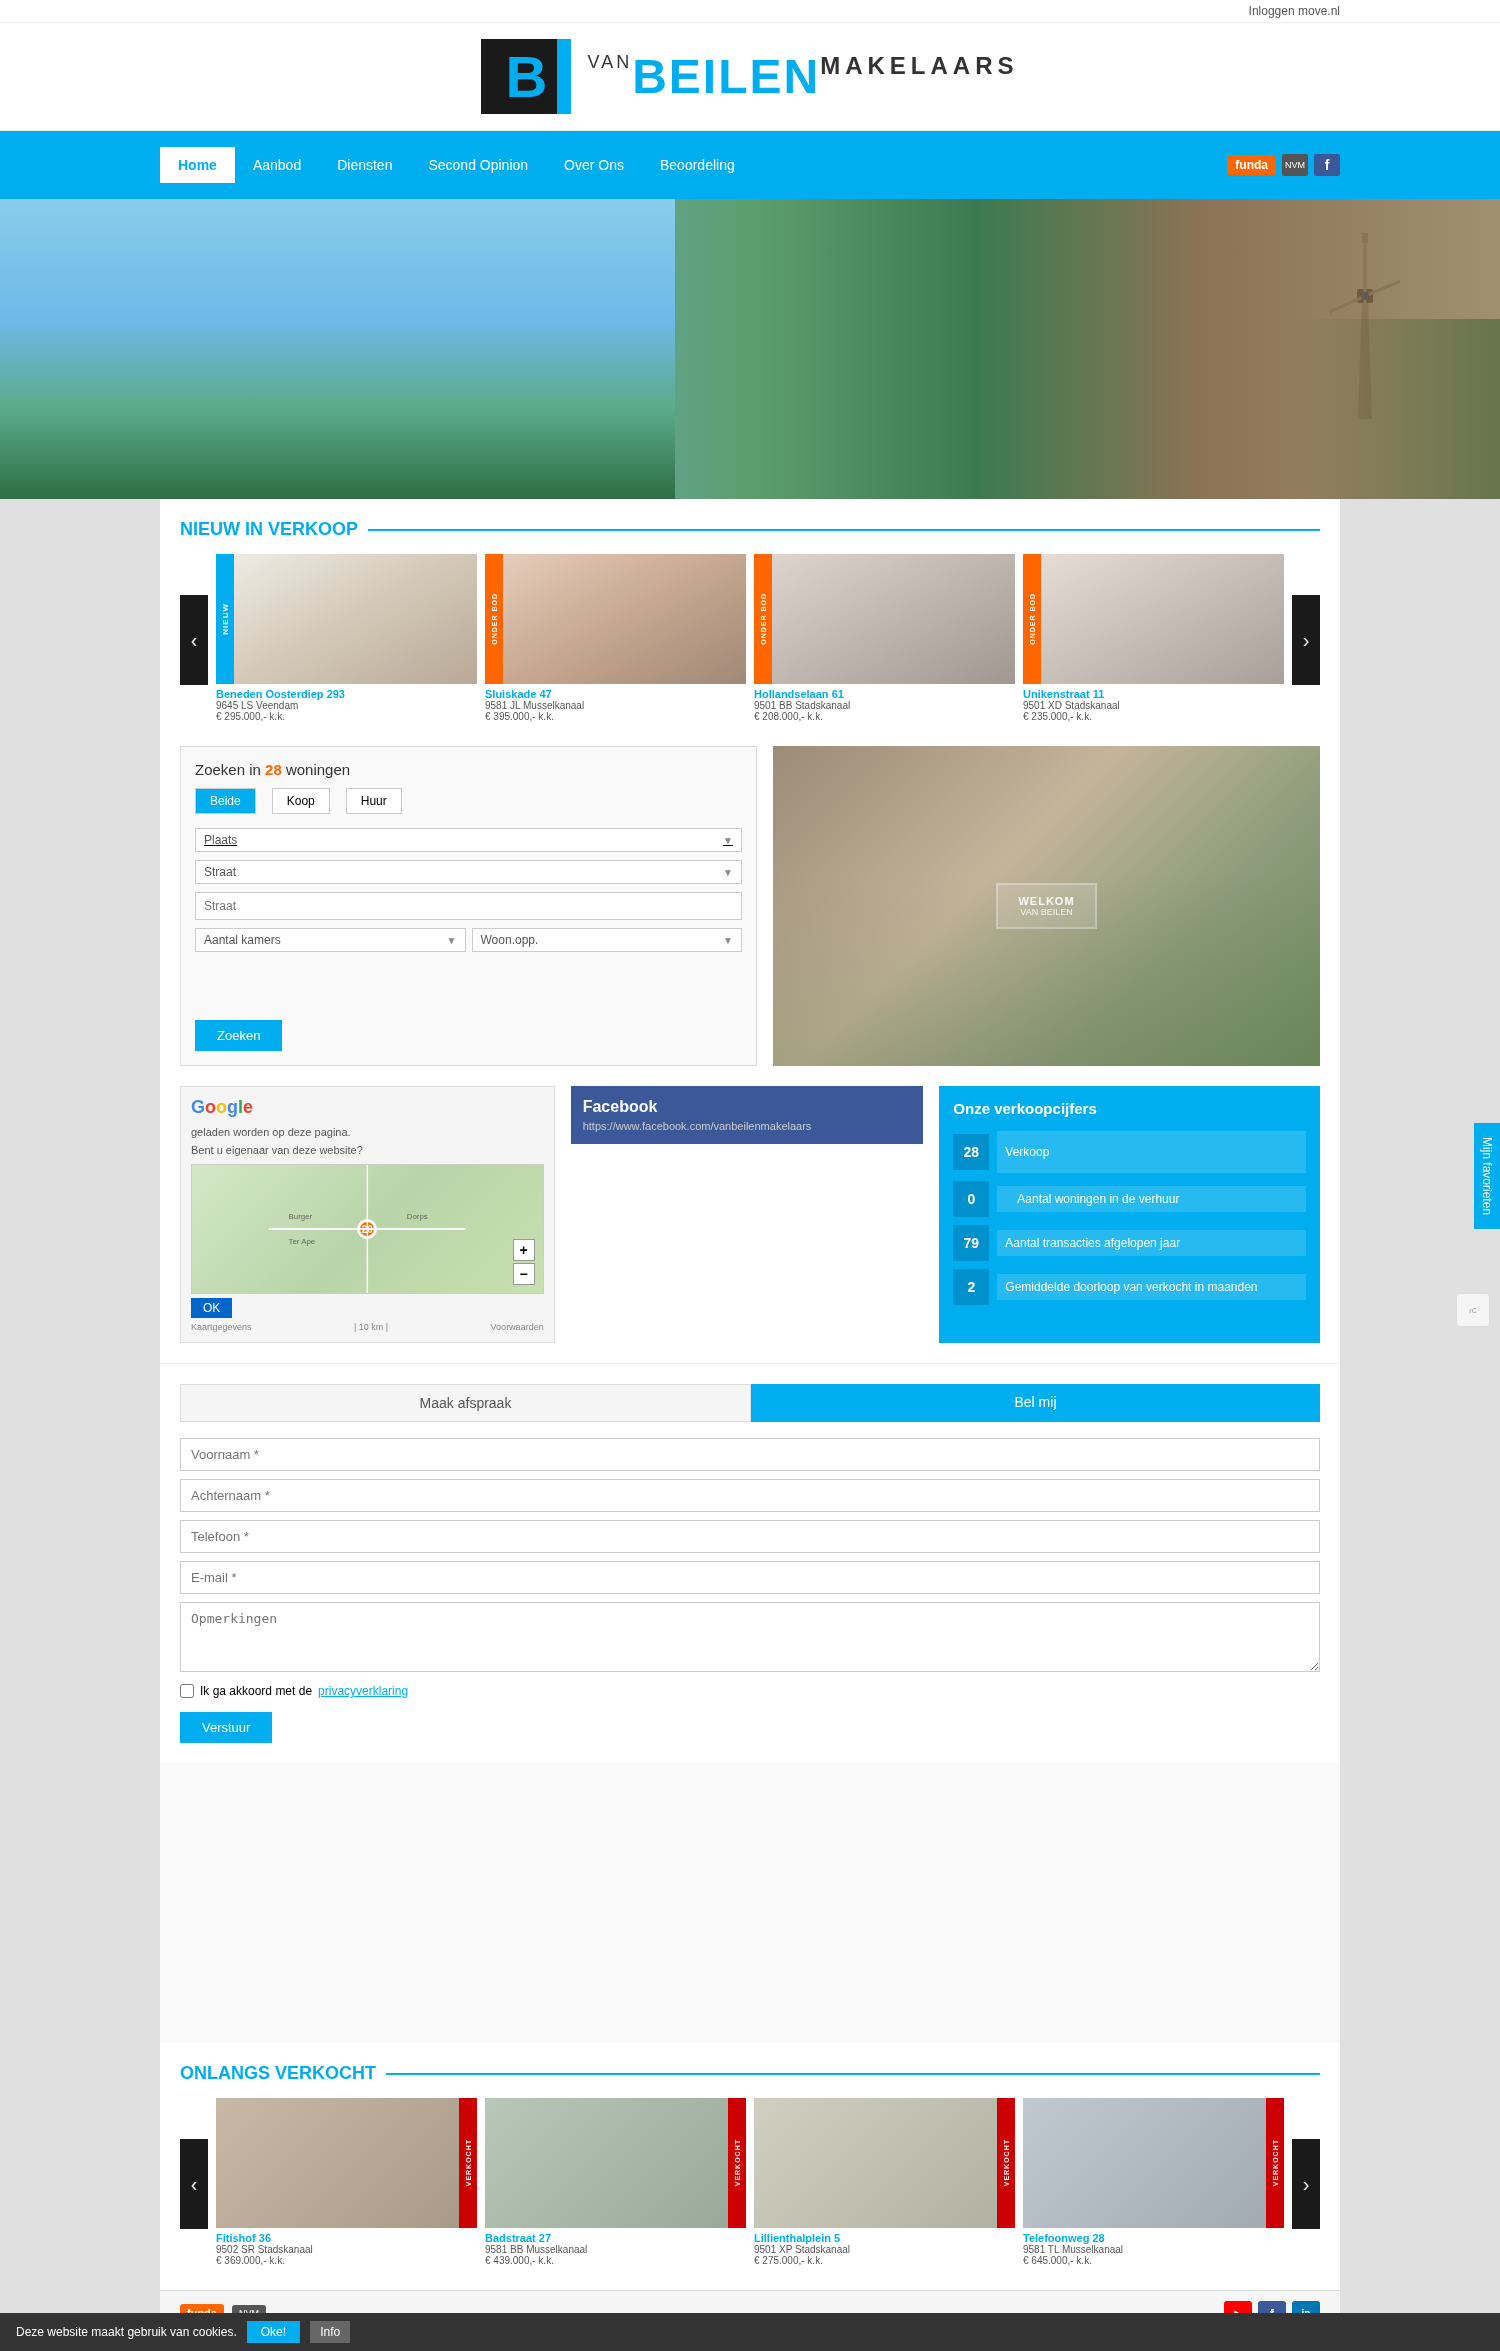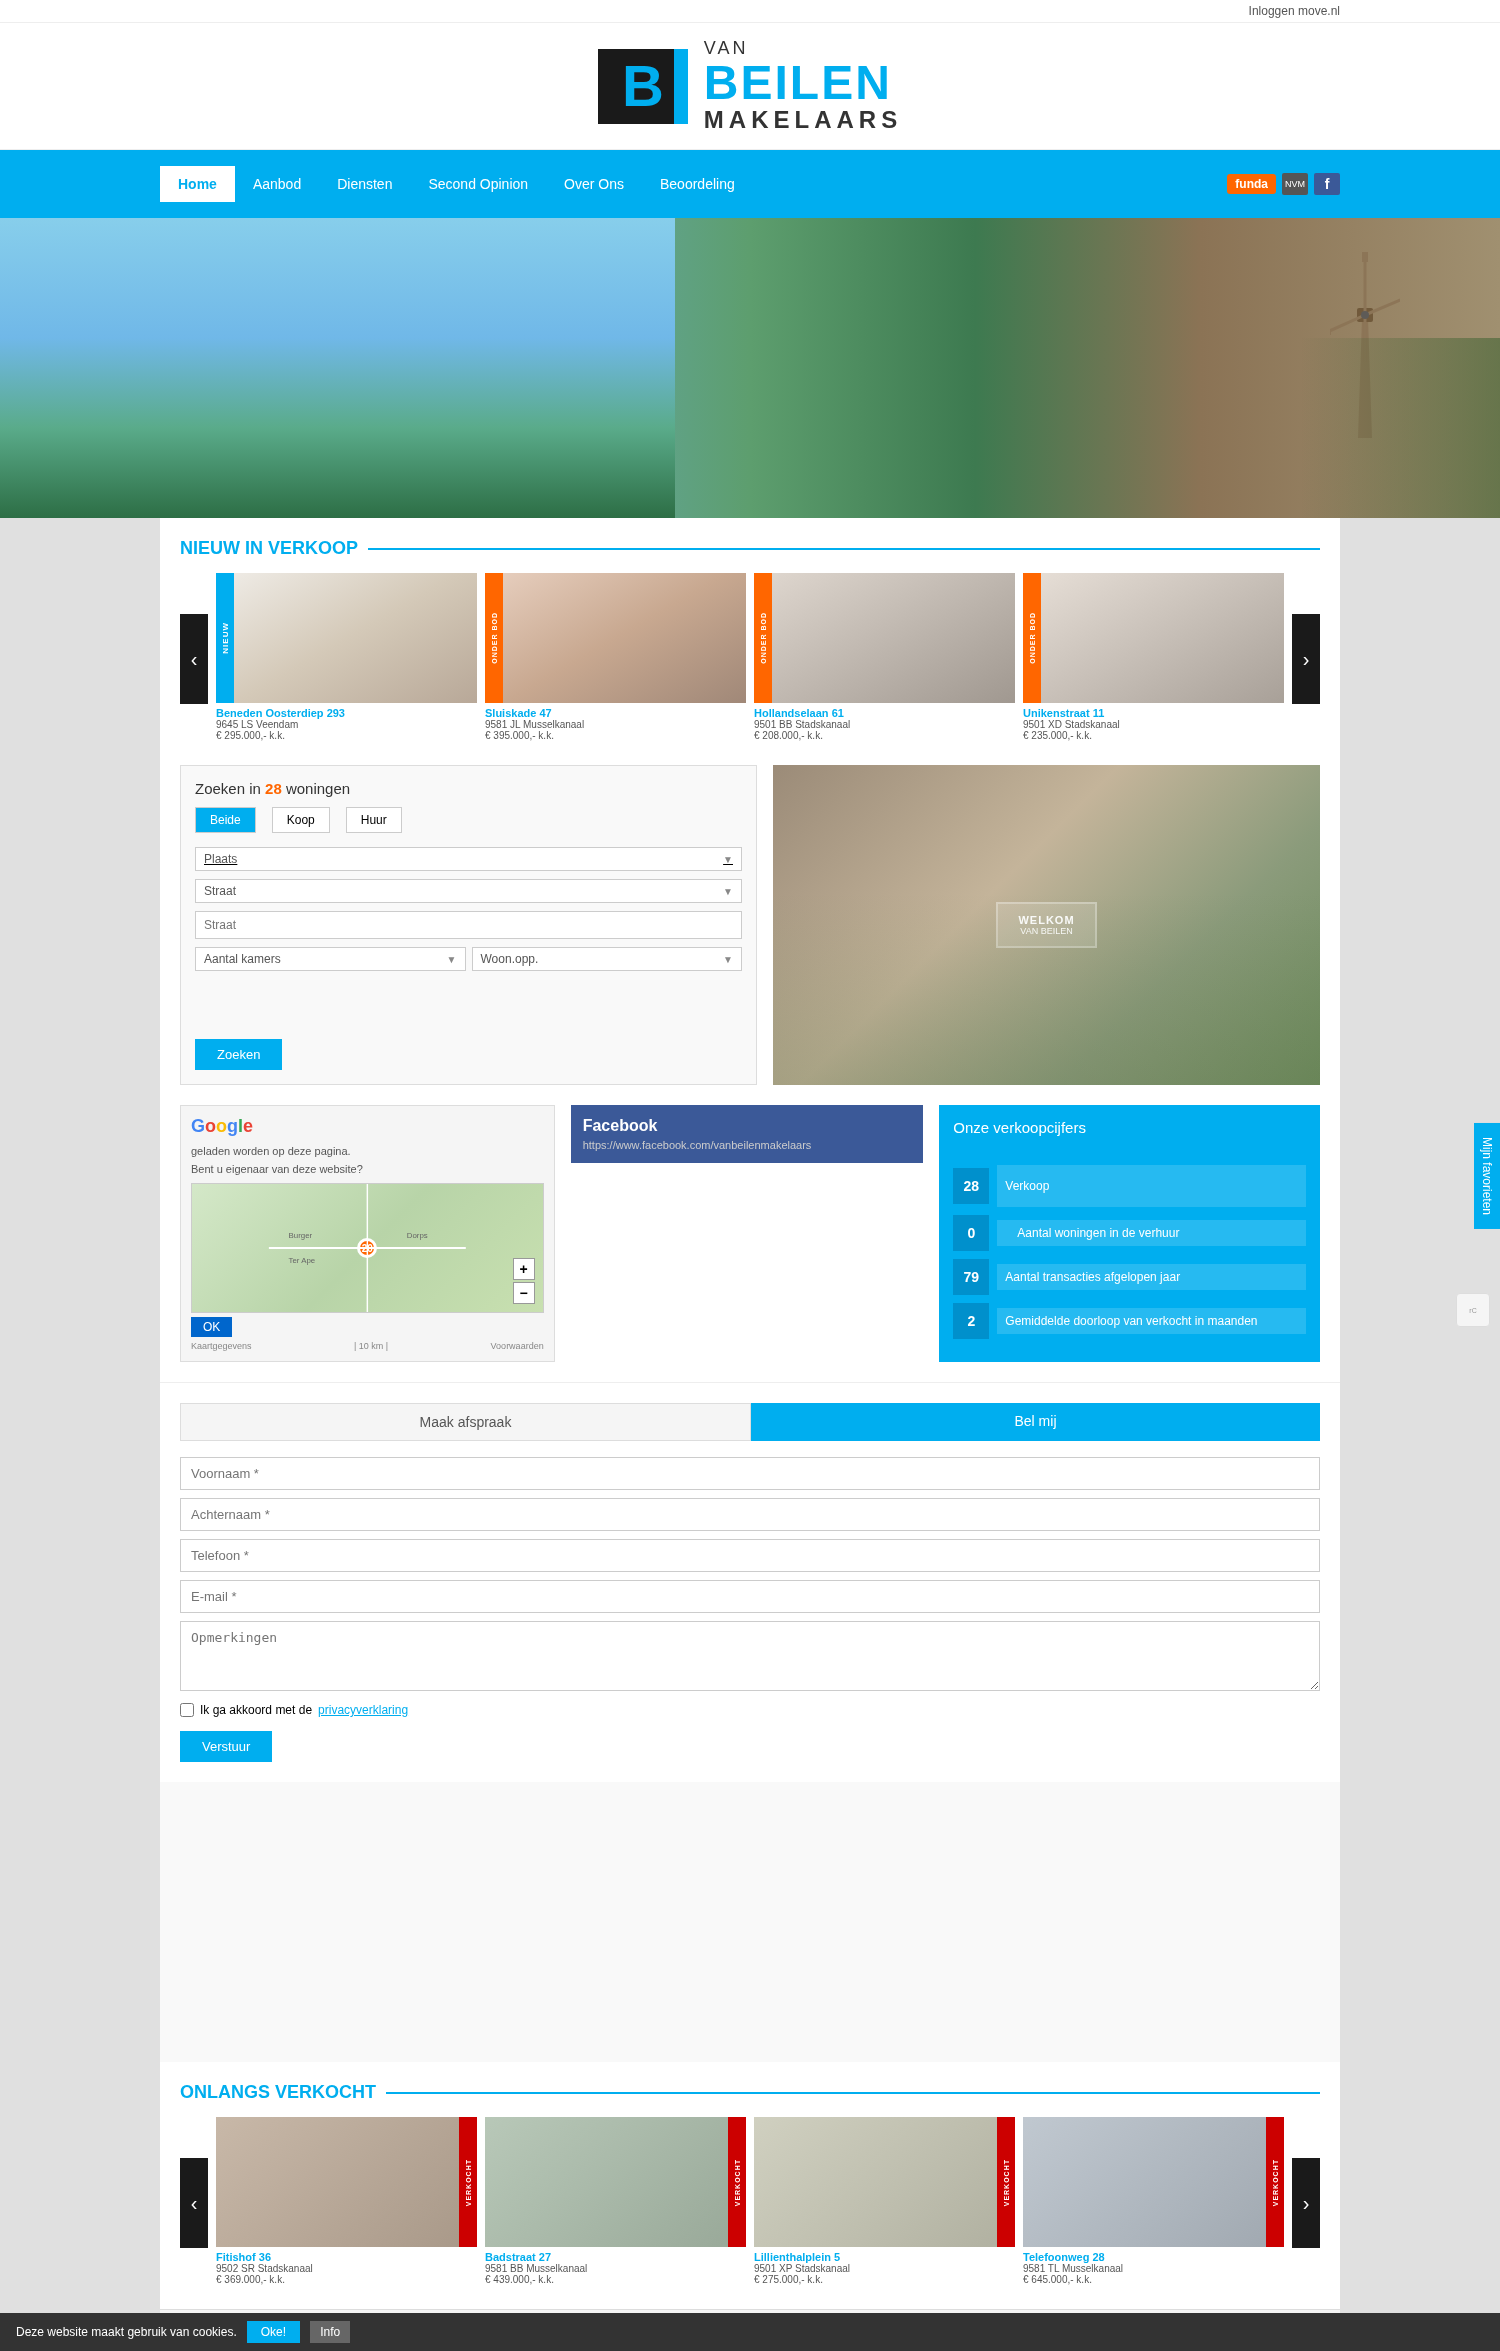--- a/index.html
+++ b/index.html
@@ -17,21 +17,21 @@
   </div>
 
   <div style="background:#fff; display:flex; align-items:center; justify-content:center; padding:16px 0; border-bottom:1px solid #eee;">
     <div style="display:flex; align-items:center; gap:16px;">
 
       <div style="position:relative; width:90px; height:75px; background:#1a1a1a; display:flex; align-items:center; justify-content:center;">
         <span style="color:#00aeef; font-size:58px; font-weight:900; font-family:'Arial Black',Arial; line-height:1;">B</span>
         <div style="position:absolute; right:0; top:0; width:14px; height:100%; background:#00aeef;"></div>
       </div>
 
-      <div style="display:flex; flex-direction:column; line-height:1.1;">
+      <div style="display:flex; flex-direction:row; line-height:1.1;">
         <span style="font-size:18px; color:#333; letter-spacing:3px; font-weight:400;">VAN</span>
         <span style="font-size:48px; color:#00aeef; font-weight:900; font-family:'Arial Black',Arial; letter-spacing:2px; line-height:1;">BEILEN</span>
         <span style="font-size:24px; color:#333; font-weight:bold; letter-spacing:5px;">MAKELAARS</span>
       </div>
     </div>
   </div>
 
   <div style="background:#00aeef; display:flex; align-items:center; padding:16px 160px;">
     <a style="color:#00aeef; background:#fff; text-decoration:none; padding:10px 18px; font-size:14px; font-weight:bold;">Home</a>
     <a style="color:#fff; text-decoration:none; padding:10px 18px; font-size:14px;">Aanbod</a>
@@ -228,21 +228,21 @@
       </div>
 
       <div style="flex:1;">
         <div style="background:#3b5998; color:#fff; padding:12px; margin-bottom:8px;">
           <div style="font-size:16px; font-weight:bold; margin-bottom:4px;">Facebook</div>
           <div style="font-size:11px; color:#ccc; cursor:pointer;">https://www.facebook.com/vanbeilenmakelaars</div>
         </div>
       </div>
 
       <div style="flex:1; background:#00aeef; color:#fff; padding:14px;">
-        <div style="font-size:15px; font-weight:normal; margin-bottom:29px;">Onze verkoopcijfers</div>
+        <div style="font-size:15px; font-weight:bold; margin-bottom:14px;">Onze verkoopcijfers</div>
 
         <div style="display:flex; align-items:center; gap:8px; margin-bottom:8px;">
           <div style="background:#0090cc; width:36px; height:36px; display:flex; align-items:center; justify-content:center; font-size:14px; font-weight:bold; flex-shrink:0;">28</div>
           <div style="background:rgba(255,255,255,0.15); flex:1; padding:14px 8px; font-size:12px;">Verkoop</div>
         </div>
 
         <div style="display:flex; align-items:center; gap:8px; margin-bottom:8px;">
           <div style="background:#0090cc; width:36px; height:36px; display:flex; align-items:center; justify-content:center; font-size:14px; font-weight:bold; flex-shrink:0;">0</div>
           <div style="background:rgba(255,255,255,0.15); flex:1; padding:6px 20px; font-size:12px;">Aantal woningen in de verhuur</div>
         </div>

